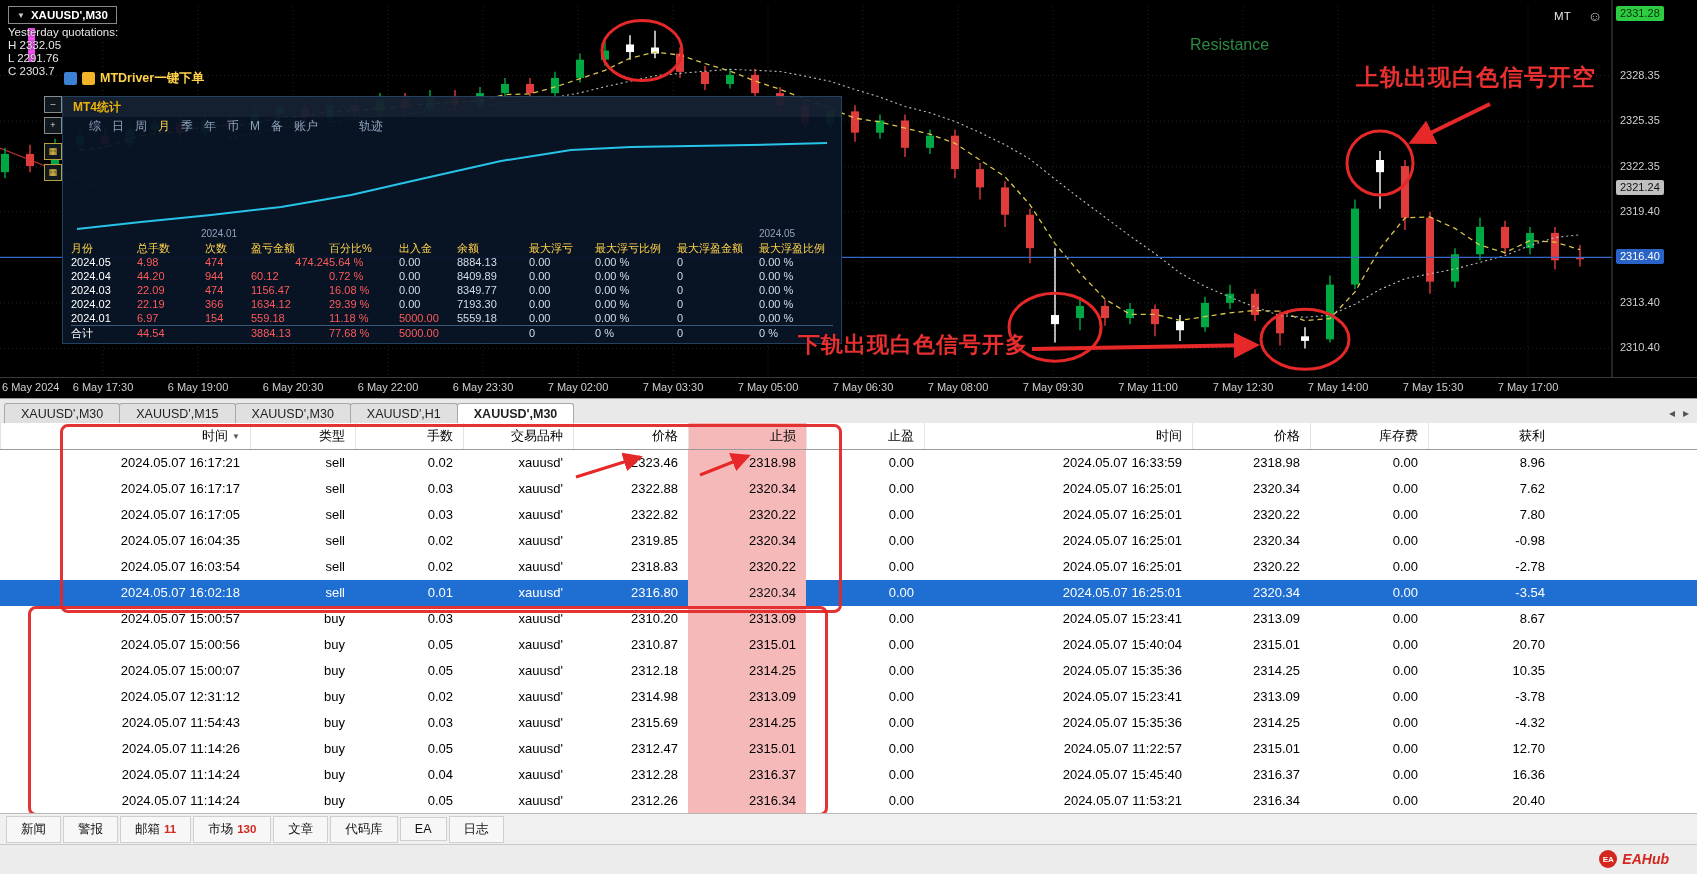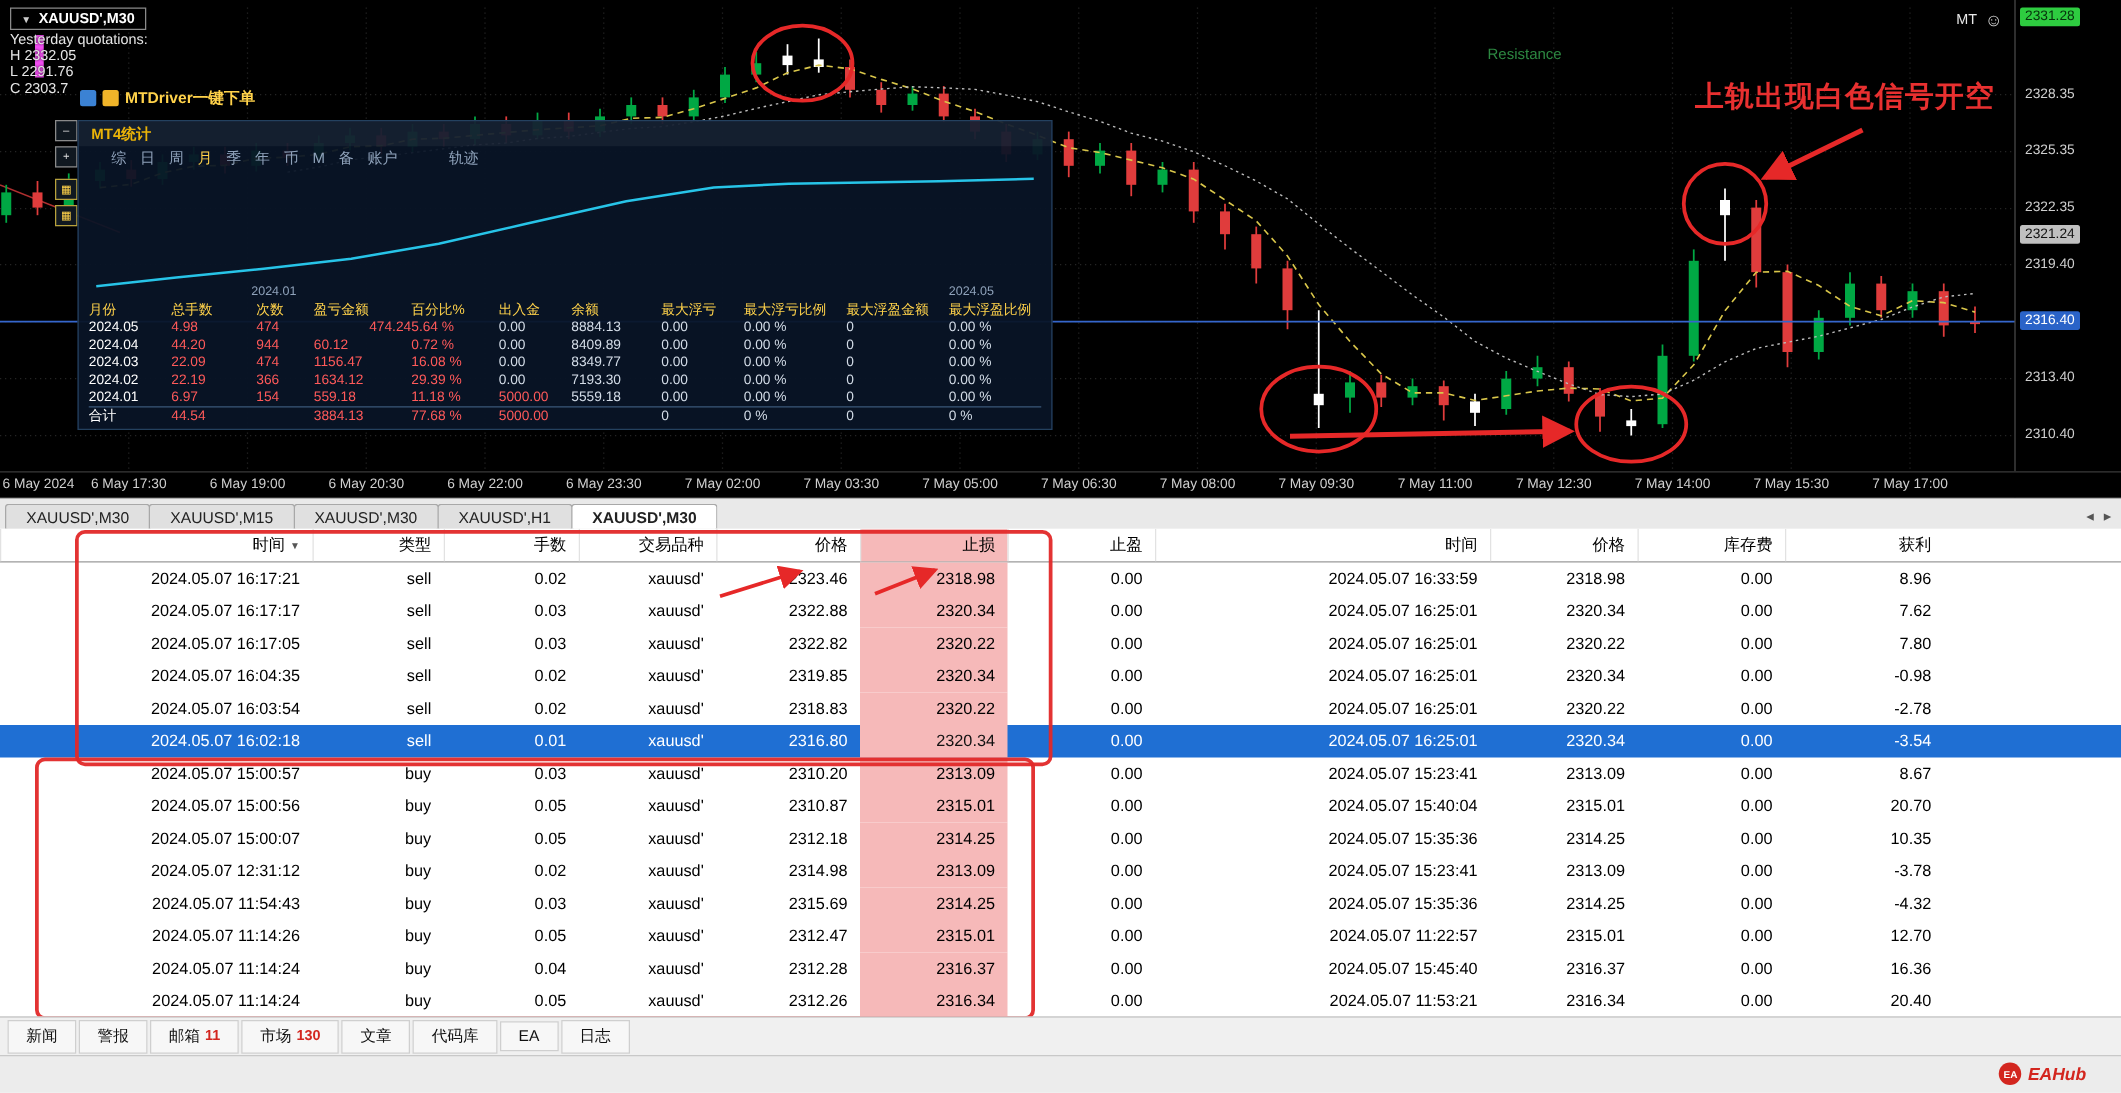--- a/index.html
+++ b/index.html
@@ -4,32 +4,32 @@
 <style>
   html,body{margin:0;padding:0;background:#f0f0f0;font-family:"Liberation Sans",sans-serif;}
   .app{position:relative;width:1697px;height:874px;overflow:hidden;background:#f0f0f0;}
 
   
   .chart-area{position:relative;width:1697px;height:398px;background:#000;}
   #chart-svg{position:absolute;left:0;top:0;}
   .symbol-box{position:absolute;left:8px;top:6px;z-index:4;border:1px solid #8a8a8a;background:#000;
     color:#fff;font-size:11.5px;font-weight:bold;padding:2px 8px;display:flex;gap:6px;align-items:center;}
   .symbol-box .dd{font-size:8px;color:#ccc;}
-  .mt-badge{position:absolute;right:95px;top:8px;z-index:4;color:#e8e8e8;font-size:11.5px;display:flex;gap:6px;align-items:center;}
+  .mt-badge{position:absolute;right:95px;top:8px;z-index:4;color:#e8e8e8;font-size:11.5px;display:flex;gap:17px;align-items:center;}
   .mt-badge .smiley{font-size:14px;color:#ddd;}
   .quotes{position:absolute;left:8px;top:26px;z-index:3;color:#e6e6e6;font-size:11.5px;line-height:13px;text-shadow:0 0 2px #000;}
   .magenta-bar{position:absolute;left:28px;top:28px;width:7px;height:34px;background:#f24df2;z-index:2;}
   .obj-icons .oi{position:absolute;left:44px;width:16px;height:15px;z-index:3;background:#101820;border:1px solid #8a8a8a;
     color:#ddd;font-size:9px;line-height:14px;text-align:center;}
   .oi.o1{top:96px;} .oi.o2{top:117px;} .oi.o3{top:143px;border-color:#b8a23c;color:#ffd24a;} .oi.o4{top:164px;border-color:#b8a23c;color:#ffd24a;}
   .mtdriver{position:absolute;left:64px;top:70px;z-index:4;display:flex;gap:5px;align-items:center;
     color:#ffd24a;font-size:12.5px;font-weight:bold;}
   .mtdriver .ic{width:13px;height:13px;border-radius:2px;display:inline-block;}
   .mtdriver .ic.b{background:#3b82d4;} .mtdriver .ic.y{background:#f0b429;}
-  .resistance{position:absolute;left:1190px;top:36px;z-index:3;color:#35a04d;opacity:.85;font-size:12px;}
+  .resistance{position:absolute;left:1190px;top:36px;z-index:3;color:#35a04d;opacity:.85;font-size:16px;}
   .ann{position:absolute;color:#e83030;font-weight:bold;z-index:6;text-shadow:0 0 3px rgba(0,0,0,.7);white-space:nowrap;}
   .ann-top{left:1356px;top:62px;font-size:23px;letter-spacing:1px;}
   .ann-bottom{left:798px;top:330px;font-size:22px;letter-spacing:1px;}
 
   
   .stats-panel{position:absolute;left:62px;top:96px;width:780px;height:248px;z-index:5;
     background:rgba(9,20,38,0.94);border:1px solid #24415f;color:#cfd8e4;box-sizing:border-box;}
   .sp-title{height:20px;line-height:20px;padding-left:10px;color:#eab308;font-size:12px;font-weight:bold;background:rgba(255,255,255,0.05);}
   .sp-menu{height:18px;line-height:18px;padding-left:26px;font-size:12px;color:#8fa2ba;display:flex;gap:11px;}
   .sp-mi.sel{color:#ffd24a;}
@@ -291,20 +291,21 @@
     </div>
 
     <div class="mtdriver">
       <span class="ic b"></span>
       <span class="ic y"></span>
       <span>MTDriver一键下单</span>
     </div>
 
     <div class="resistance">Resistance</div>
     <div class="ann ann-top">上轨出现白色信号开空</div>
+    <div class="ann ann-bottom">下轨出现白色信号开多</div>
 
     <div class="stats-panel">
       <div class="sp-title">MT4统计</div>
       <div class="sp-menu" id="sp-menu">
           <span class="sp-mi">综</span>
           <span class="sp-mi">日</span>
           <span class="sp-mi">周</span>
           <span class="sp-mi sel">月</span>
           <span class="sp-mi">季</span>
           <span class="sp-mi">年</span>

